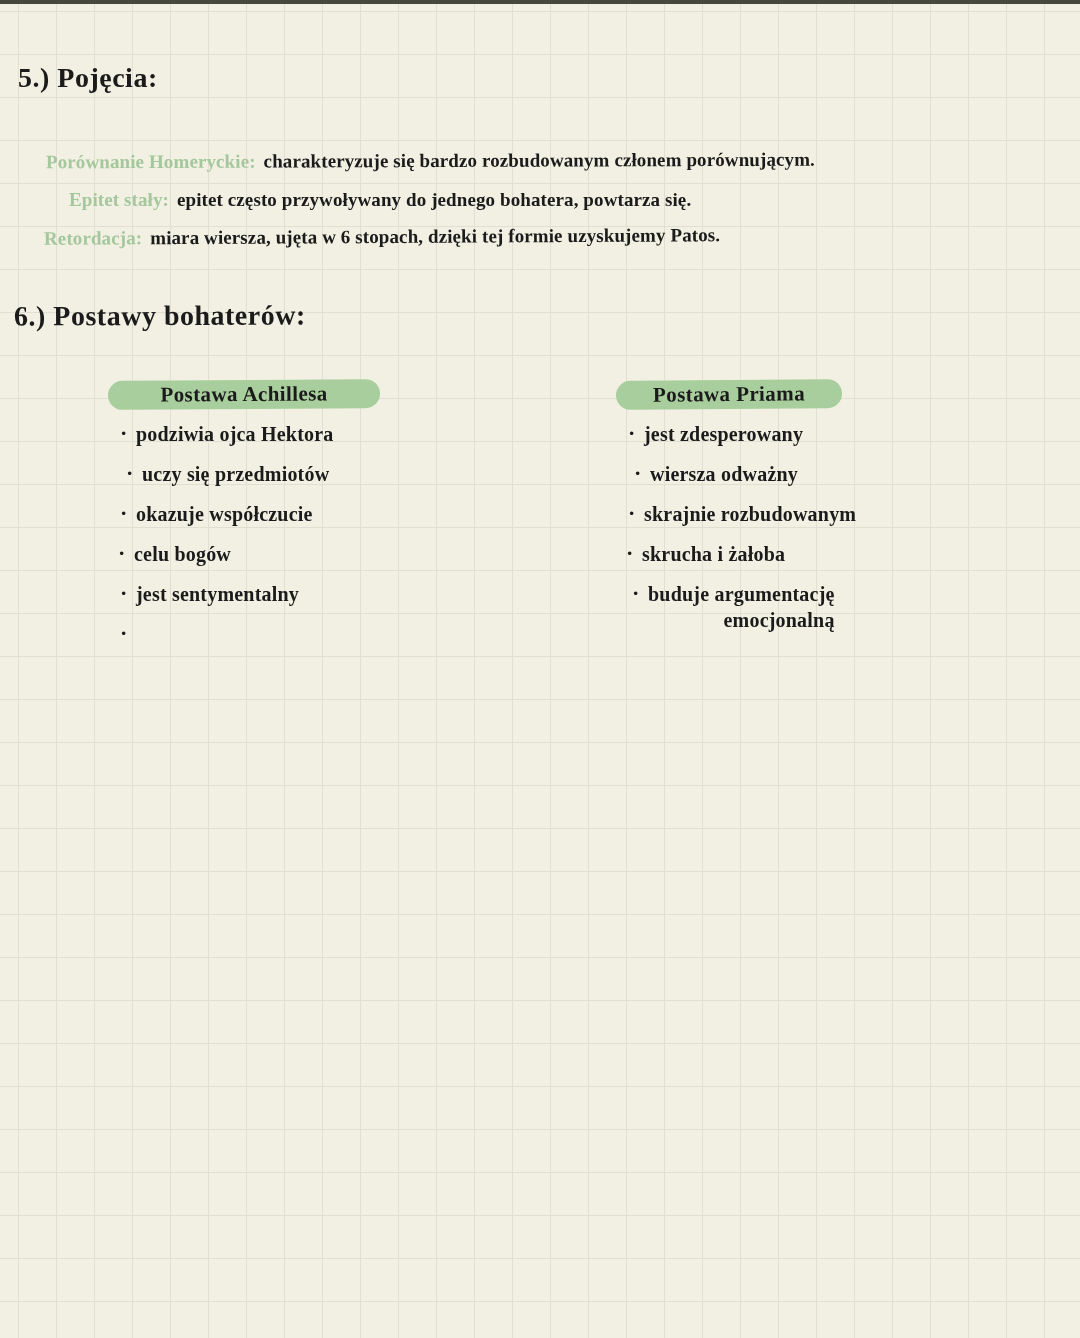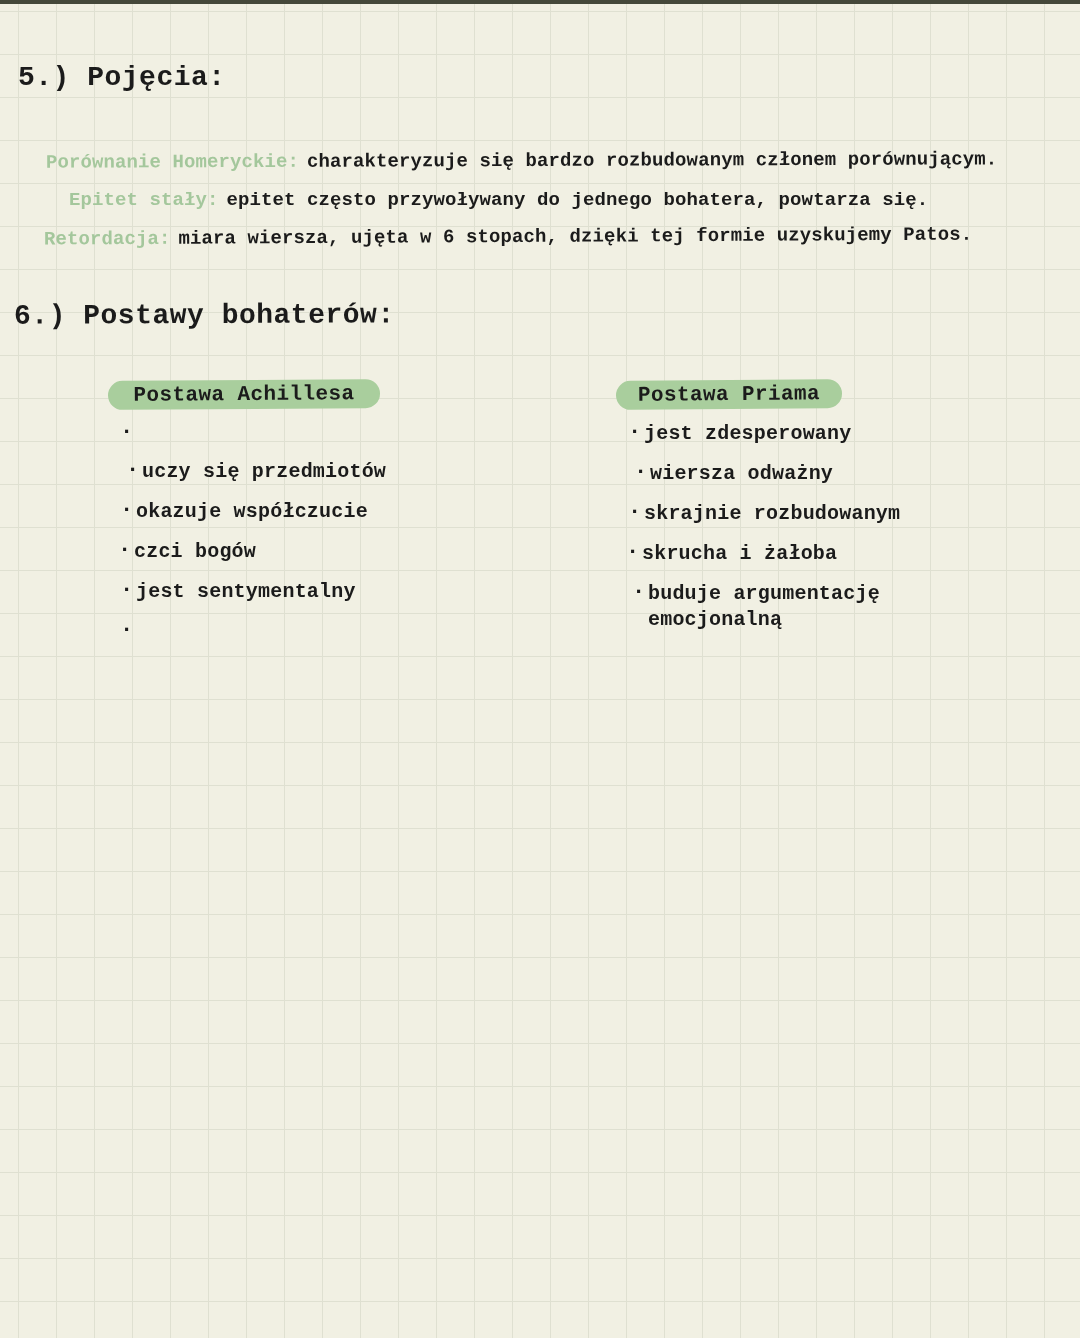--- a/index.html
+++ b/index.html
@@ -7,21 +7,21 @@
     position:relative;
     width:1080px;
     height:1338px;
     background-color:#f1f0e3;
     background-image:
       linear-gradient(to right, #dfe0d1 1px, transparent 1px),
       linear-gradient(to bottom, #dfe0d1 1px, transparent 1px);
     background-size:38px 43px;
     background-position:18px 11px;
     overflow:hidden;
-    font-family:Liberation Mono, monospace;
+    font-family:Liberation Serif, serif;
     color:#1b1b1b;
   }
   .topline{
     position:absolute;top:0;left:0;width:100%;height:4px;
     background:#45483a;
   }
   .section-title{
     position:absolute;
     margin:0;
     font-size:28px;
@@ -68,21 +68,21 @@
     line-height:26px;
     letter-spacing:0.2px;
   }
   .item .bullet{
     width:16px;
     flex:0 0 16px;
     font-size:22px;
     line-height:24px;
   }
   .item .text{white-space:nowrap;}
-  .item.two .text{white-space:pre-line;}
+  .item.two .text{white-space:pre-line;text-align:right;}
   .item:nth-child(2){margin-left:6px;}
   .item:nth-child(4){margin-left:-2px;}
   .col-priam .item:nth-child(5){margin-left:4px;}
 </style>
 </head>
 <body>
 
 <div class="page">
   <div class="topline"></div>
 
@@ -100,32 +100,33 @@
 
   <h1 class="section-title t6">6.) Postawy bohaterów:</h1>
 
   <div class="col col-achilles">
     <div class="pill">
       <span>Postawa Achillesa</span>
     </div>
     <div class="items">
       <div class="item">
         <span class="bullet">·</span>
+        <span class="text">podziwia ojca Hektora</span>
       </div>
       <div class="item">
         <span class="bullet">·</span>
         <span class="text">uczy się przedmiotów</span>
       </div>
       <div class="item">
         <span class="bullet">·</span>
         <span class="text">okazuje współczucie</span>
       </div>
       <div class="item">
         <span class="bullet">·</span>
-        <span class="text">czci bogów</span>
+        <span class="text">celu bogów</span>
       </div>
       <div class="item">
         <span class="bullet">·</span>
         <span class="text">jest sentymentalny</span>
       </div>
       <div class="item two">
         <span class="bullet">·</span>
       </div>
     </div>
   </div>

